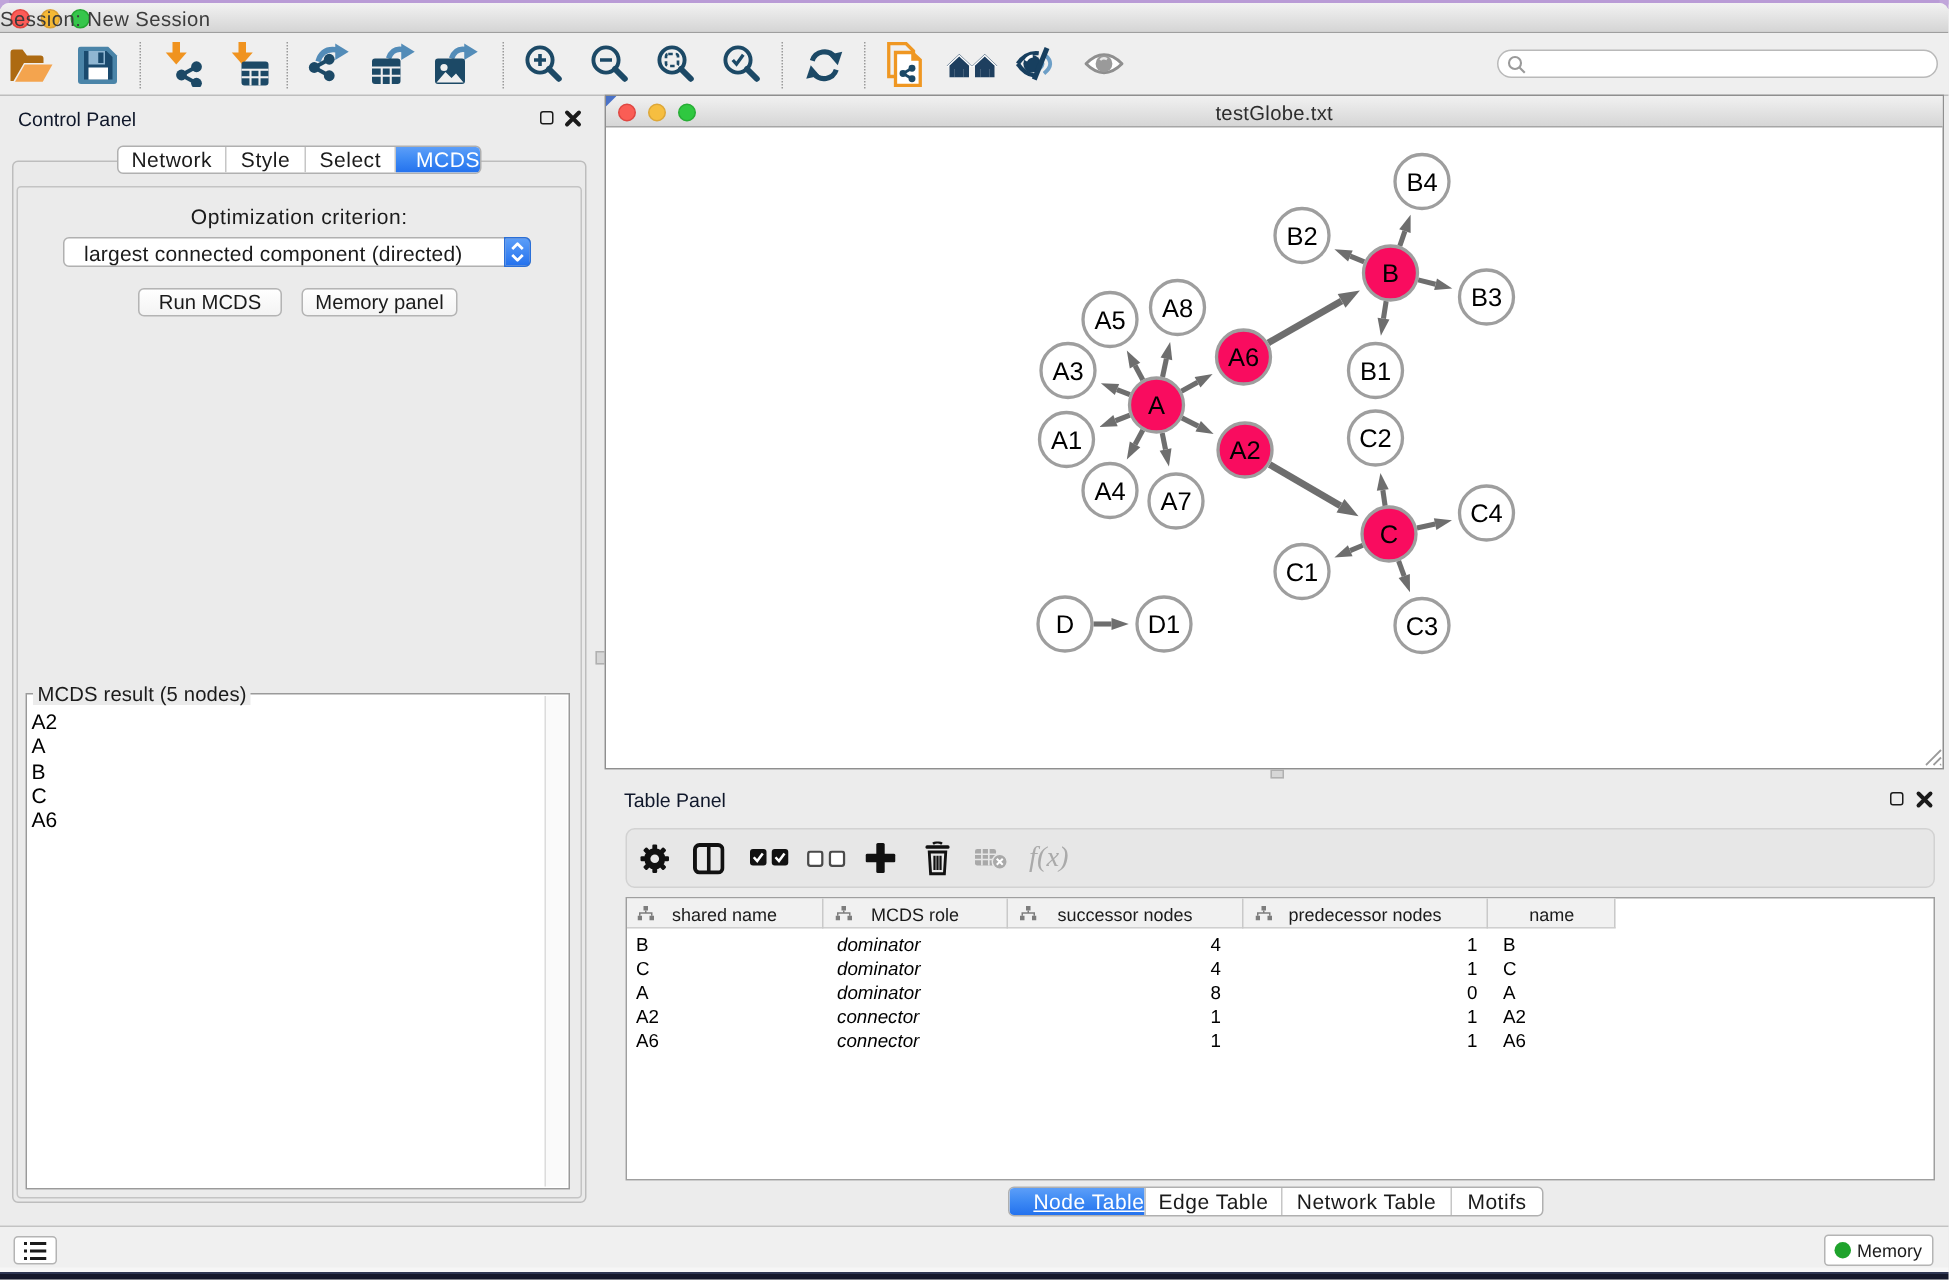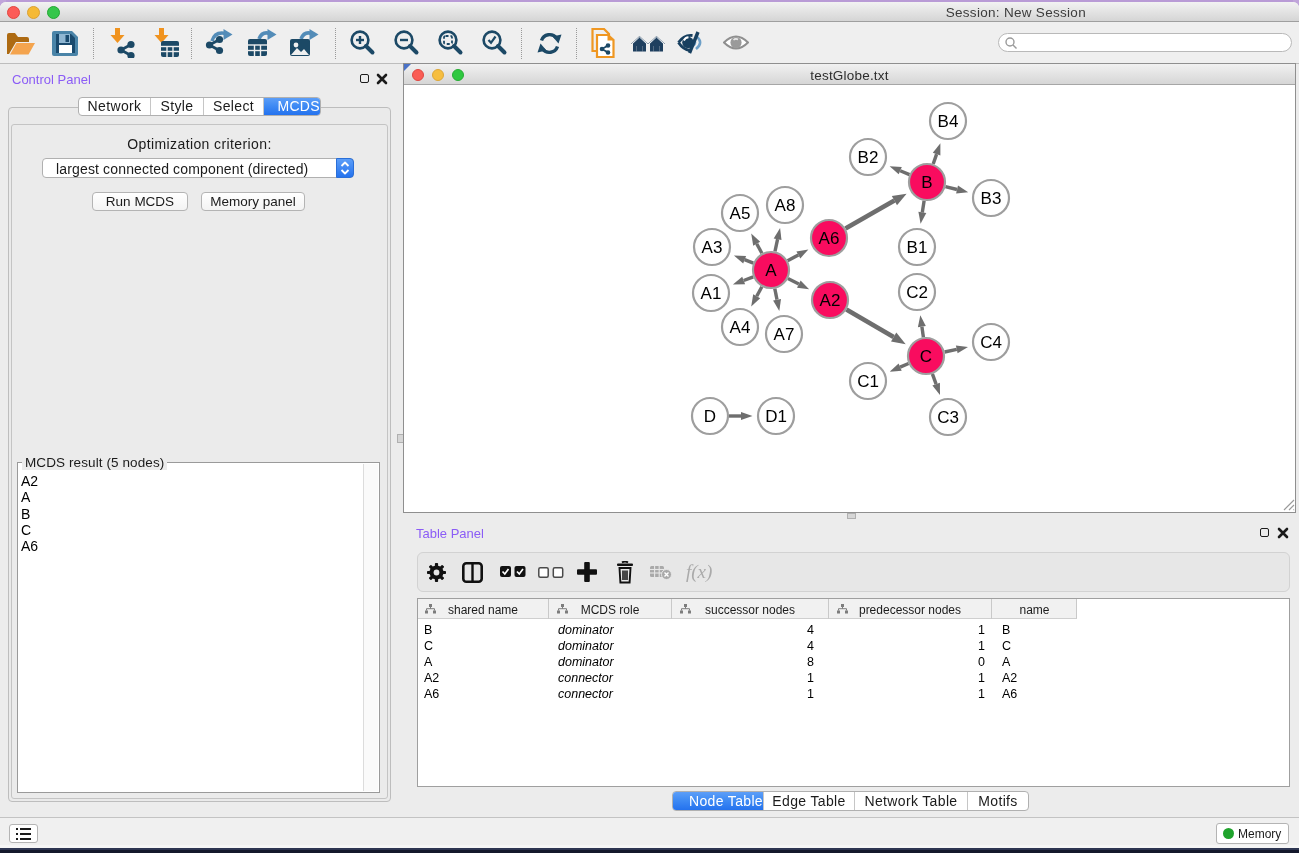--- a/index.html
+++ b/index.html
@@ -1,38 +1,38 @@
 <!DOCTYPE html>
 <html><head><meta charset="utf-8"><style>
 *{margin:0;padding:0;box-sizing:border-box;}
 html,body{width:1299px;height:853px;overflow:hidden;background:#ececec;
  font-family:"Liberation Sans",sans-serif;-webkit-font-smoothing:antialiased;}
 .abs{position:absolute;}
-.ttl{font-size:13px;color:#8b5cf6;}
+.ttl{font-size:13px;color:#0f172a;}
 svg{display:block;}
 .seg{position:absolute;display:flex;background:#fff;border:1px solid #b0b0b0;border-radius:4px;overflow:hidden;}
 .seg div{font-size:14px;letter-spacing:0.35px;color:#1b1b1b;text-align:center;line-height:17px;border-right:1px solid #c6c6c6;}
 .seg div:last-child{border-right:none;}
 .seg div.on{background:linear-gradient(#5c9ef8 0%,#3f8bf4 45%,#2472ee 100%);color:#fff;text-align:right;}
 .btn{position:absolute;background:linear-gradient(#ffffff,#f3f3f3);border:1px solid #b4b4b4;border-radius:4px;
  font-size:13.5px;color:#1b1b1b;text-align:center;}
 </style></head>
 <body>
 
 <div class="abs" style="left:0;top:0;width:1299px;height:3px;background:#b99bd6;"></div>
 <div class="abs" style="left:0;top:0;width:6px;height:6px;background:#c0a5da;"></div>
 <div class="abs" style="left:1293px;top:0;width:6px;height:6px;background:#c0a5da;"></div>
 
 <div class="abs" style="left:0;top:2px;width:1299px;height:844px;background:#ececec;border-radius:6px 6px 0 0;"></div>
 
 <div class="abs" style="left:0;top:2px;width:1299px;height:20px;background:linear-gradient(#f2f2f2,#d5d5d5);border-bottom:1px solid #9f9f9f;border-radius:6px 6px 0 0;"></div>
 <div class="abs" style="left:7px;top:6px;width:13px;height:13px;border-radius:50%;background:#fc5b57;border:0.5px solid #e2463f;"></div>
 <div class="abs" style="left:27px;top:6px;width:13px;height:13px;border-radius:50%;background:#f5b935;border:0.5px solid #dca032;"></div>
 <div class="abs" style="left:47px;top:6px;width:13px;height:13px;border-radius:50%;background:#36c64b;border:0.5px solid #24a732;"></div>
-<div class="abs" style="left:0;top:5px;width:1086px;text-align:right;font-size:13.5px;letter-spacing:0.3px;color:#3c3c3c;">Session: New Session</div>
+<div class="abs" style="left:0;top:5px;width:1086px;text-align:left;font-size:13.5px;letter-spacing:0.3px;color:#3c3c3c;">Session: New Session</div>
 
 <div class="abs" id="toolbar" style="left:0;top:22px;width:1299px;height:42px;background:#efefef;border-bottom:1px solid #bdbdbd;"></div>
 
 <div class="abs" style="left:93px;top:28px;height:31px;border-left:1px dotted #9a9a9a;"></div>
 <div class="abs" style="left:191px;top:28px;height:31px;border-left:1px dotted #9a9a9a;"></div>
 <div class="abs" style="left:335px;top:28px;height:31px;border-left:1px dotted #9a9a9a;"></div>
 <div class="abs" style="left:521px;top:28px;height:31px;border-left:1px dotted #9a9a9a;"></div>
 <div class="abs" style="left:576px;top:28px;height:31px;border-left:1px dotted #9a9a9a;"></div>
 
 <div class="abs" style="left:998px;top:33px;width:294px;height:19px;background:#fff;border:1px solid #b9b9b9;border-radius:10px;"></div>
@@ -189,21 +189,21 @@
 <div class="abs hdtx" style="left:672px;top:603px;width:156px;">successor nodes</div>
 <div class="abs hdtx" style="left:829px;top:603px;width:162px;">predecessor nodes</div>
 <div class="abs hdtx" style="left:992px;top:603px;width:85px;">name</div>
 <div class="abs rowtx" style="left:424px;top:622px;">B<br>C<br>A<br>A2<br>A6</div>
 <div class="abs rowtx" style="left:558px;top:622px;font-style:italic;">dominator<br>dominator<br>dominator<br>connector<br>connector</div>
 <div class="abs rowtx" style="left:700px;top:622px;width:114px;text-align:right;">4<br>4<br>8<br>1<br>1</div>
 <div class="abs rowtx" style="left:870px;top:622px;width:115px;text-align:right;">1<br>1<br>0<br>1<br>1</div>
 <div class="abs rowtx" style="left:1002px;top:622px;">B<br>C<br>A<br>A2<br>A6</div>
 
 <div class="seg" style="left:672px;top:791px;width:357px;height:20px;">
-<div class="on" style="width:91px;line-height:18px;">Node Table</div>
+<div class="on" style="width:91px;line-height:18px;text-decoration:underline;">Node Table</div>
     <div style="width:91px;line-height:18px;">Edge Table</div>
     <div style="width:113px;line-height:18px;">Network Table</div>
     <div style="flex:1;line-height:18px;">Motifs</div>
 </div>
 
 <div class="abs" style="left:0;top:817px;width:1299px;height:29px;background:#f0f0f0;border-top:1px solid #c3c3c3;"></div>
 <div class="abs" style="left:9px;top:824px;width:29px;height:19px;background:#fff;border:1px solid #b4b4b4;border-radius:3px;"></div>
 <svg class="abs" style="left:16px;top:828px;" width="15" height="12" viewBox="0 0 15 12">
     <g fill="#1b1b1b">
       <rect x="0" y="0" width="2" height="2"></rect>

